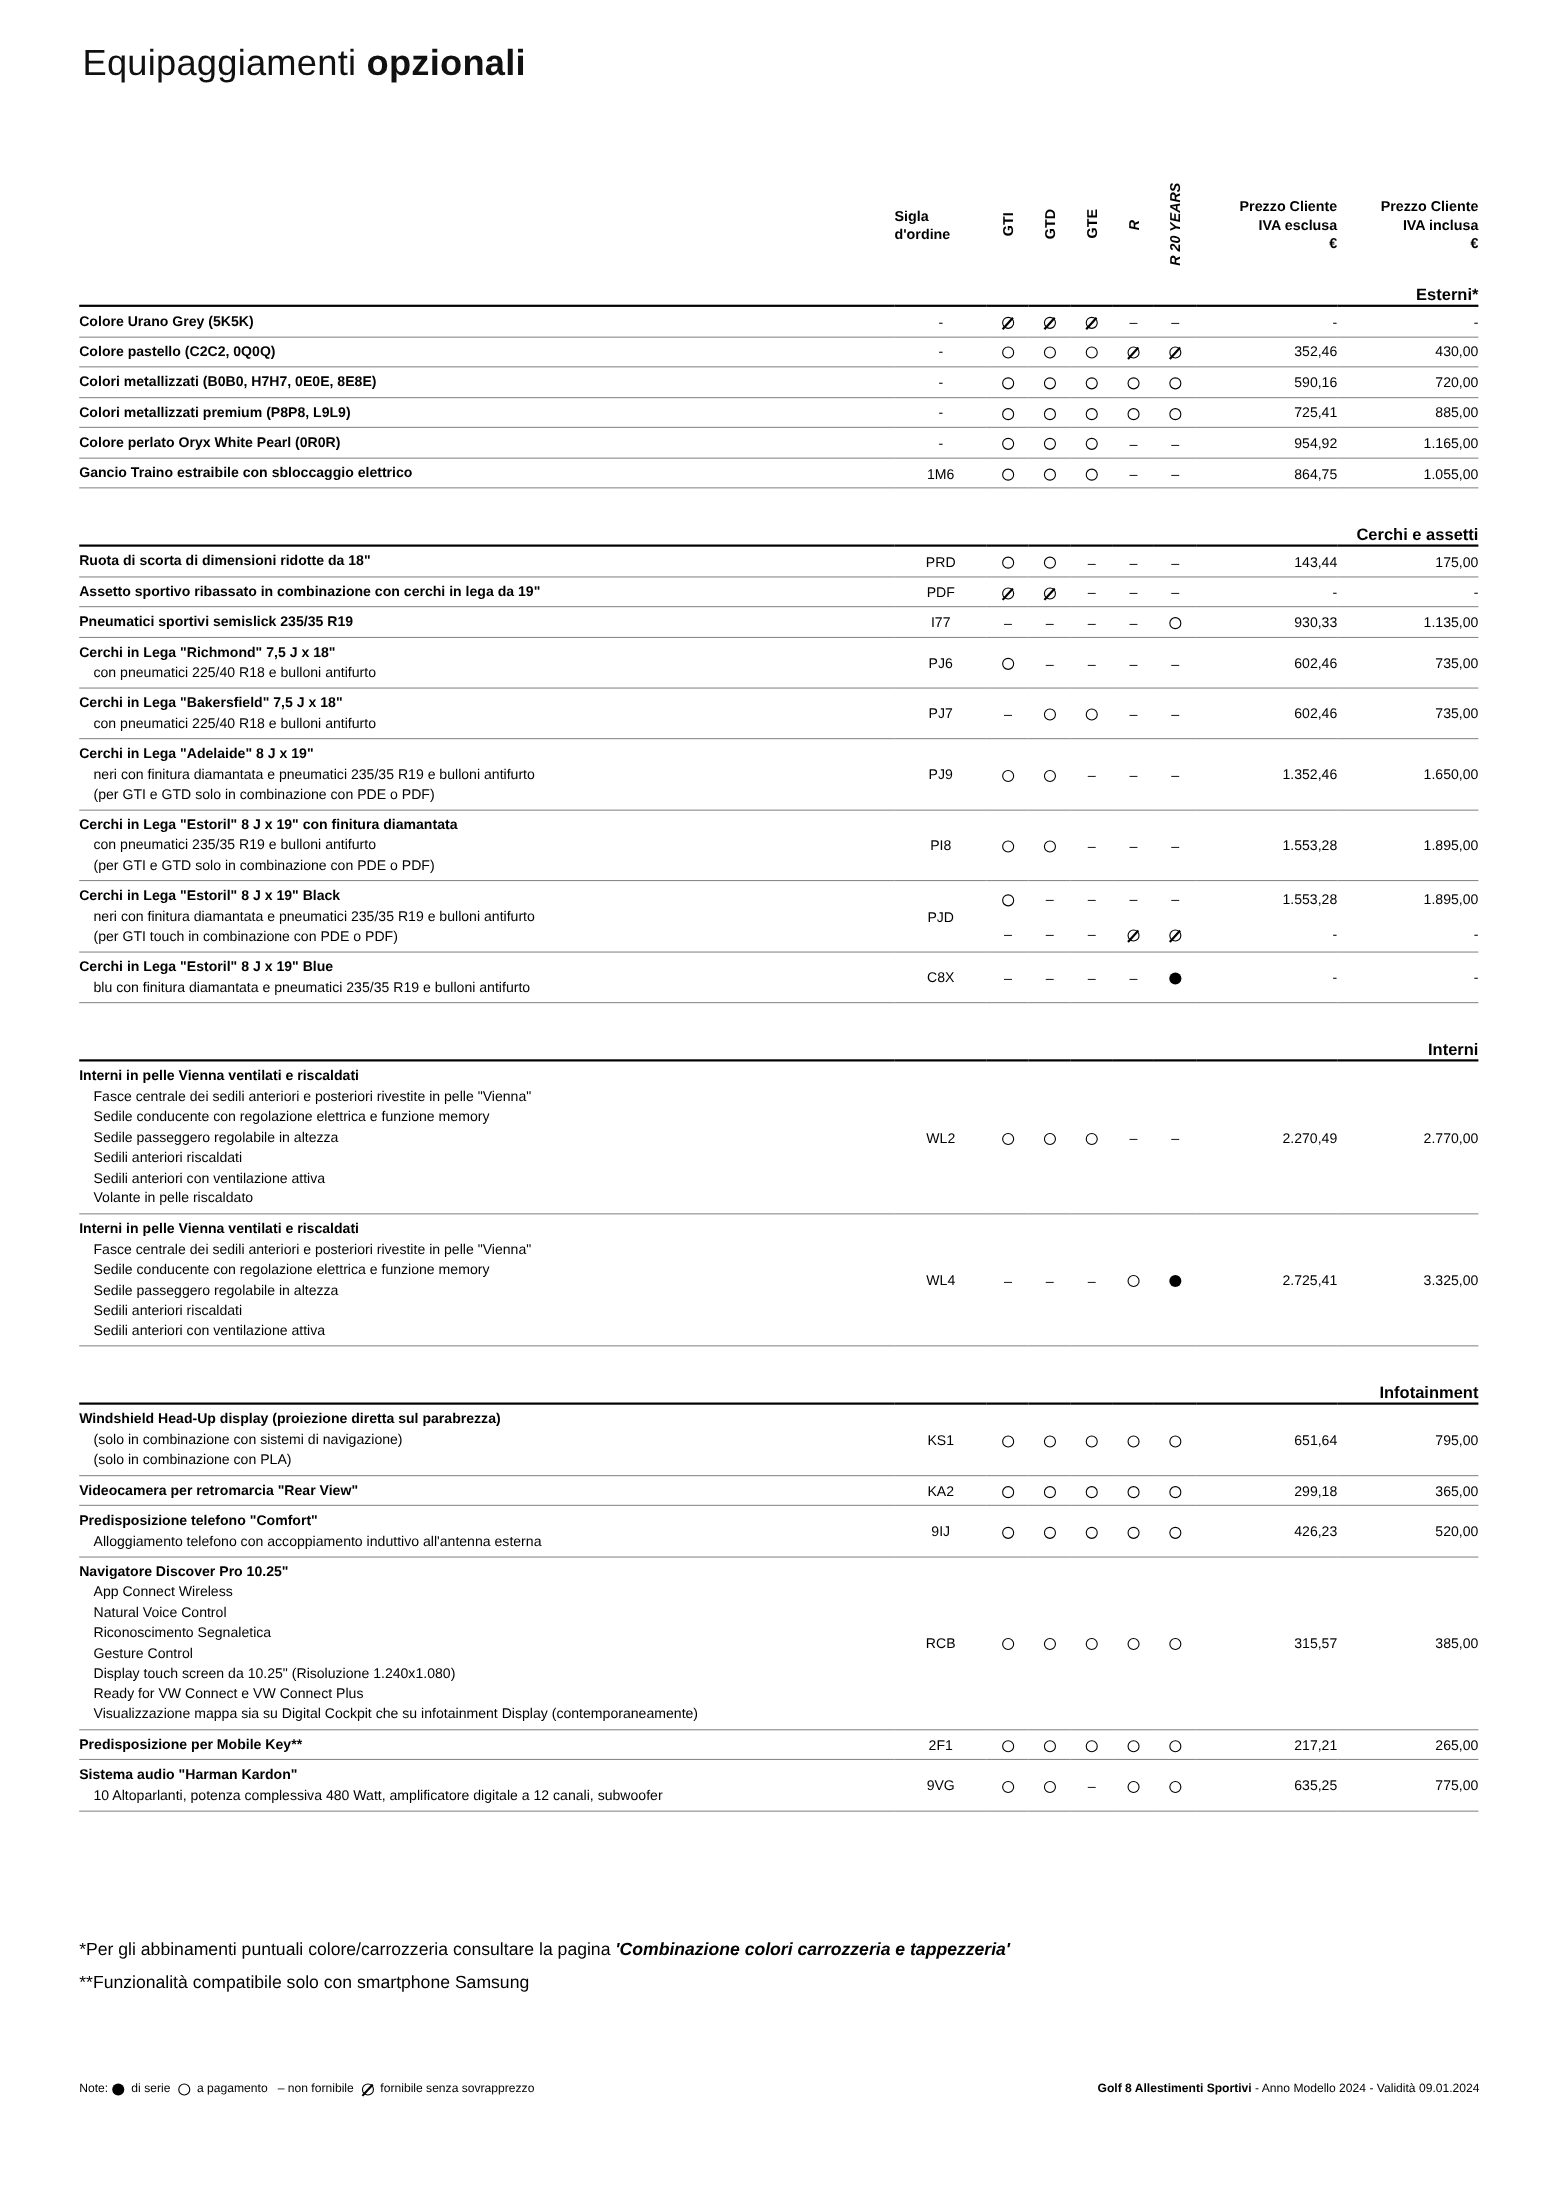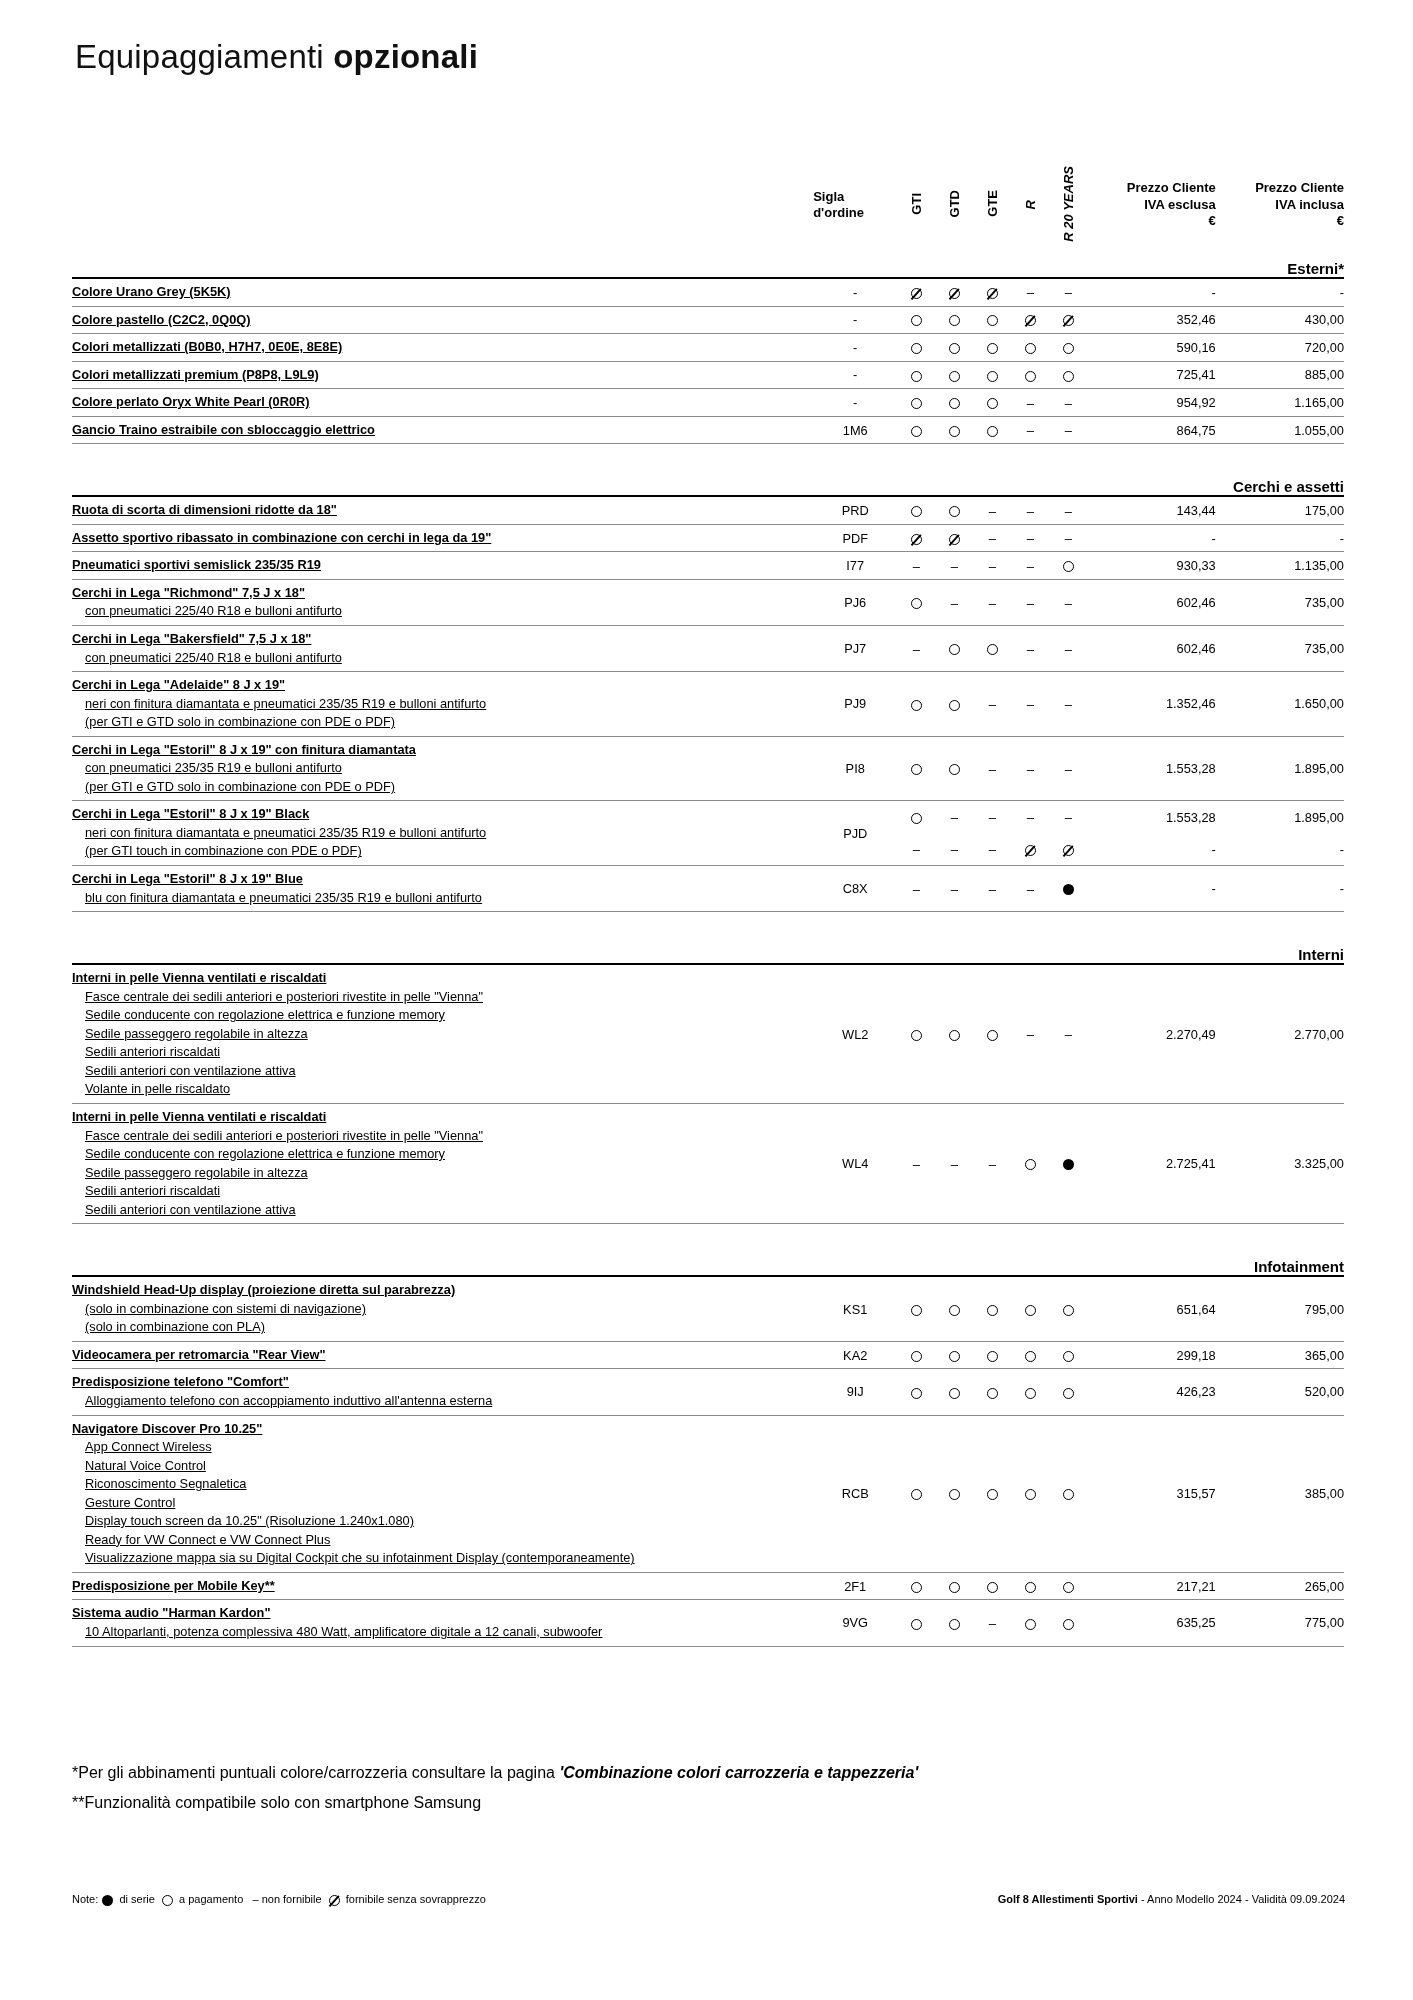--- a/index.html
+++ b/index.html
@@ -50,21 +50,21 @@
   
   .rule-thick td{border-bottom:2.6px solid #000;height:0;}
   .rule-thin td{border-bottom:1.3px solid #8a8a8a;height:0;}
   .spacer-lg td{height:34px;}
 
   
   .sect td{font-size:15px;font-weight:700;padding-bottom:2px;text-align:right;}
 
   
   tr.row td{padding-top:4px;padding-bottom:4px;}
-  .desc{font-size:12.8px;line-height:1.45;text-decoration:underline;}
+  .desc{font-size:12.8px;line-height:1.45;}
   .desc .b{font-weight:700;display:block;}
   .desc .sub{display:block;padding-left:13px;font-weight:400;}
   .sigla{text-align:center;font-size:12.8px;}
   .mark{text-align:center;font-size:12.8px;}
   .price{text-align:right;font-size:12.8px;padding-right:2px;white-space:nowrap;}
 
   
   .g{display:inline-block;line-height:1;position:relative;}
   .g-open{width:11px;height:11px;border:1.6px solid #000;border-radius:50%;box-sizing:border-box;vertical-align:middle;}
   .g-full{width:11px;height:11px;background:#000;border-radius:50%;vertical-align:middle;}
@@ -571,16 +571,16 @@
       <span>Note:</span>
       <span class="g g-full legend-g"></span>
       <span>di serie</span>
       &nbsp;<span class="g g-open legend-g"></span>
       <span>a pagamento</span>
       &nbsp;&nbsp;<span>–</span>
       <span>non fornibile</span>
       &nbsp;<span class="g g-slash legend-g"></span>
       <span>fornibile senza sovrapprezzo</span>
     </div>
-    <div class="right"><b>Golf 8 Allestimenti Sportivi</b><span> - Anno Modello 2024 - Validità 09.09.2024</span></div>
+    <div class="right"><b>Golf 8 Allestimenti Sportivi</b><span> - Anno Modello 2024 - Validità 09.01.2024</span></div>
   </div>
 
 </div>
 
 </body></html>

